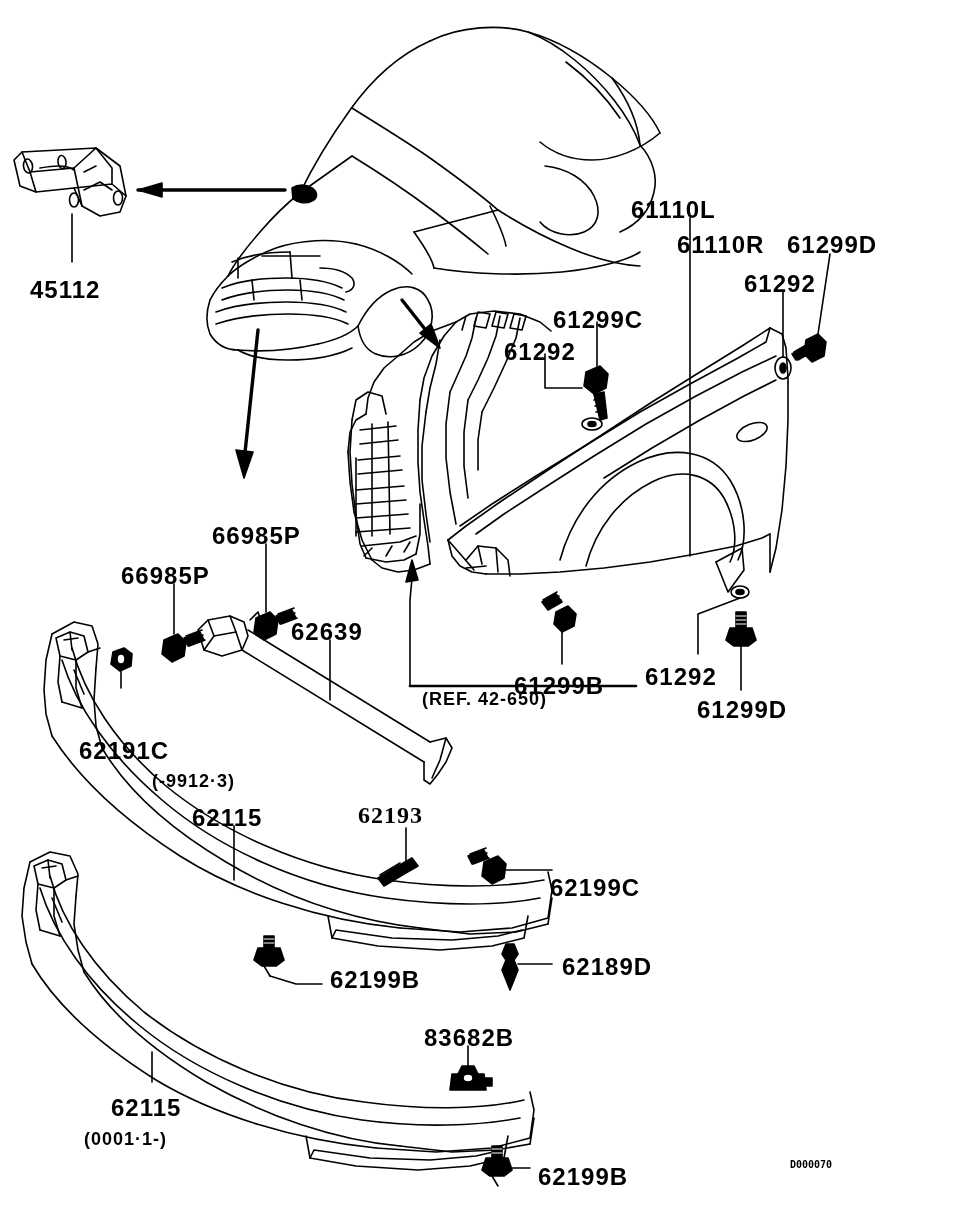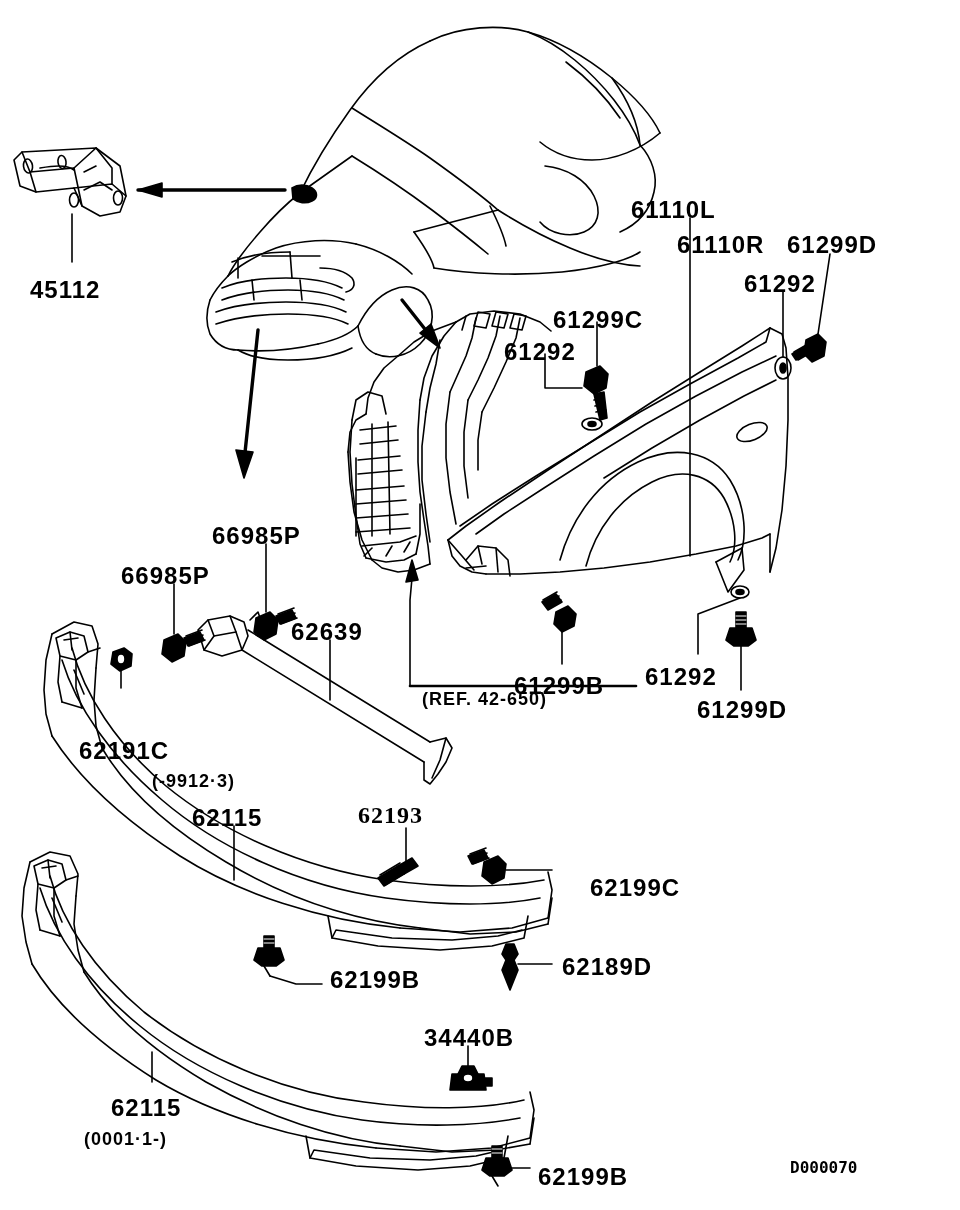--- a/index.html
+++ b/index.html
@@ -19,21 +19,21 @@
     color:#000;
     white-space:pre;
     letter-spacing:1px;
     line-height:1;
   }
   .lbl.s24{font-size:24px;}
   .lbl.s23{font-size:18px;}
   .lbl.code{
     font-family:"DejaVu Sans Mono", monospace;
     font-weight:bold;
-    font-size:16px;
+    font-size:10px;
     letter-spacing:0px;
   }
 </style>
 </head>
 <body>
 
 <div id="page">
 
   <svg id="art" viewBox="0 0 960 1210" xmlns="http://www.w3.org/2000/svg">
     <g fill="none" stroke="#000" stroke-width="1.6" stroke-linejoin="round" stroke-linecap="round">
@@ -413,24 +413,24 @@
       <div class="lbl s24" style="left: 121px; top: 564px;">66985P</div>
       <div class="lbl s24" style="left: 291px; top: 620px;">62639</div>
       <div class="lbl s24" style="left: 79px; top: 698px; margin-top: 41px;">62191C</div>
       <div class="lbl s24" style="left: 514px; top: 674px;">61299B</div>
       <div class="lbl s24" style="left: 645px; top: 665px;">61292</div>
       <div class="lbl s24" style="left: 697px; top: 698px;">61299D</div>
       <div class="lbl s23" style="left: 422px; top: 690px;">(REF. 42-650)</div>
       <div class="lbl s23" style="left: 152px; top: 772px;">(-9912·3)</div>
       <div class="lbl s24" style="left: 192px; top: 806px;">62115</div>
       <div class="lbl s24" style="left: 358px; top: 803px; font-family: Liberation Serif, serif;">62193</div>
-      <div class="lbl s24" style="left: 590px; top: 876px; text-align: right;">62199C</div>
+      <div class="lbl s24" style="left: 550px; top: 876px; text-align: right;">62199C</div>
       <div class="lbl s24" style="left: 330px; top: 968px;">62199B</div>
       <div class="lbl s24" style="left: 562px; top: 955px;">62189D</div>
-      <div class="lbl s24" style="left: 424px; top: 1026px;">34440B</div>
+      <div class="lbl s24" style="left: 424px; top: 1026px;">83682B</div>
       <div class="lbl s24" style="left: 111px; top: 1096px;">62115</div>
       <div class="lbl s23" style="left: 84px; top: 1130px;">(0001·1-)</div>
       <div class="lbl s24" style="left: 538px; top: 1165px;">62199B</div>
     </div>
 
   <div class="lbl code" style="left:790px;top:1160px;">D000070</div>
 
 </div>
 
 </body></html>

